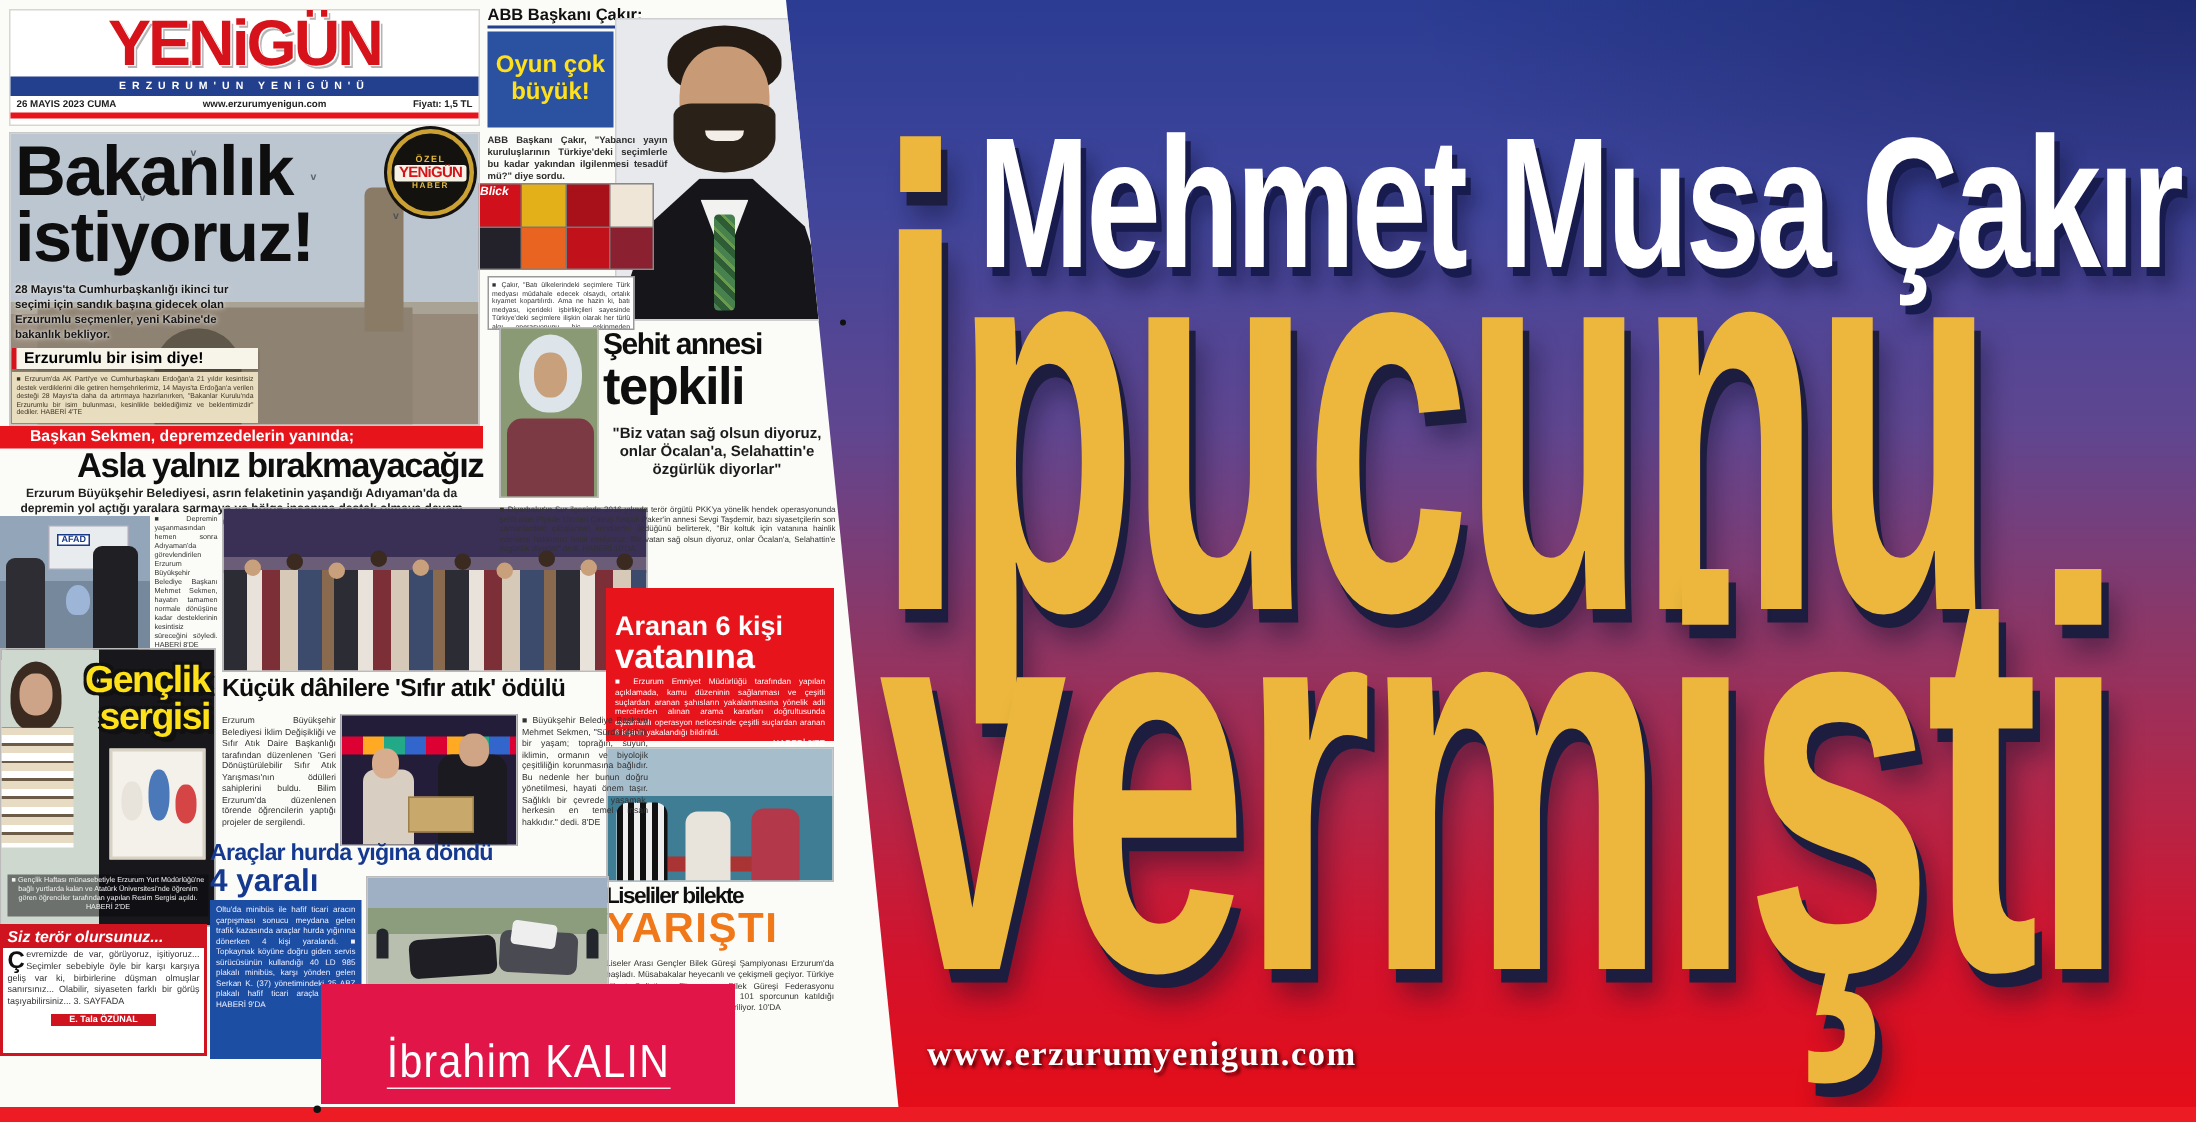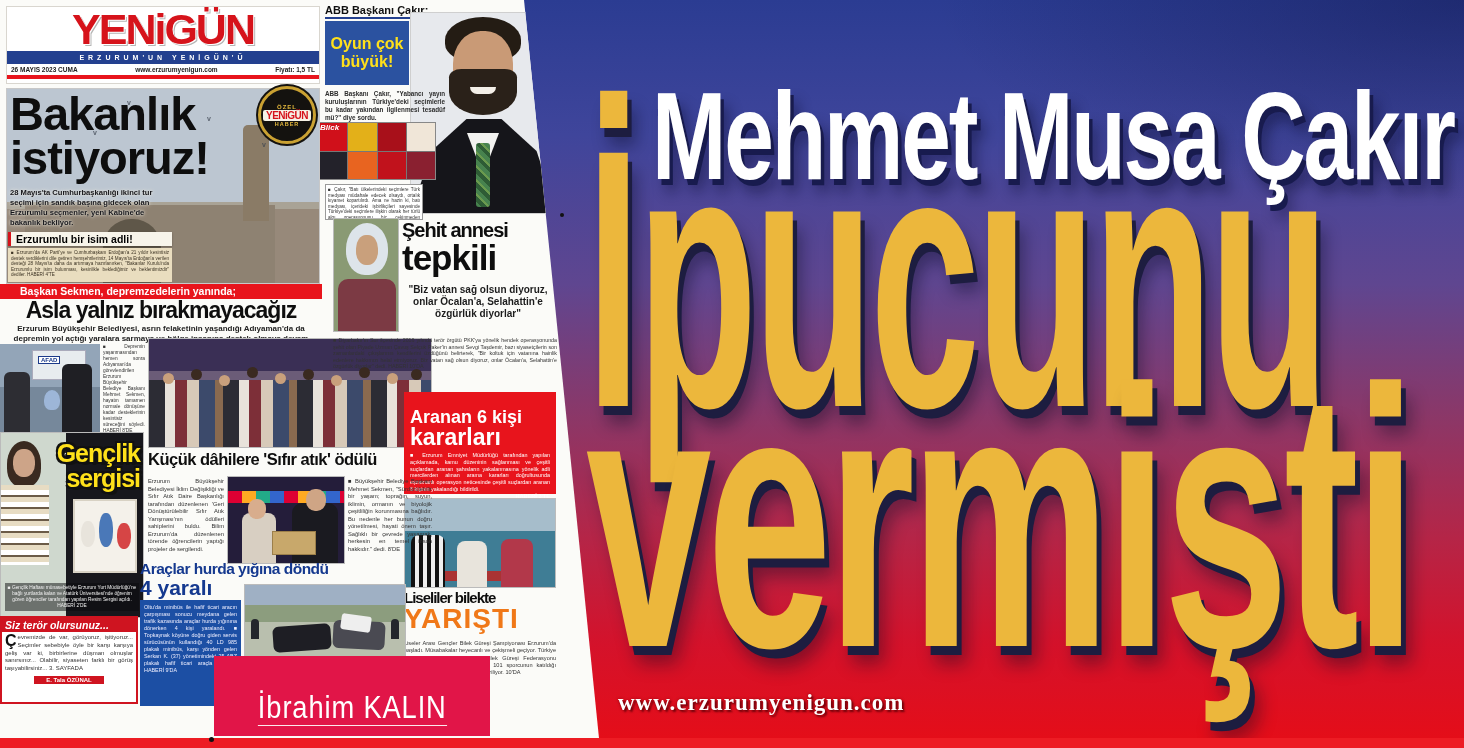--- a/index.html
+++ b/index.html
@@ -57,21 +57,21 @@
   .lead-h2{left:10px;top:136px;font-size:47px;}
   .badge{left:258px;top:86px;width:58px;height:58px;border-radius:50%;background:#14120f;border:3px solid #caa132;display:flex;flex-direction:column;align-items:center;justify-content:center;z-index:2;box-shadow:0 0 0 2px #14120f;}
   .badge .b1{color:#e5b93c;font-size:6px;font-weight:900;letter-spacing:1px;}
   .badge .b2{background:#f6f2e6;color:#d6131b;font-size:10px;font-weight:900;padding:0 3px;border-radius:2px;letter-spacing:-.5px;}
   .badge .b3{color:#e5b93c;font-size:5.5px;font-weight:900;letter-spacing:1px;}
   .lead-lede{left:10px;top:188px;width:160px;font-size:7.6px;font-weight:800;color:#15151a;line-height:1.3;text-shadow:0 0 2px #e8e6dd,0 0 4px #e8e6dd;}
   .isim-bar{left:8px;top:232px;width:164px;height:14px;background:#f7f4ea;color:#000;font-size:10.5px;font-weight:900;line-height:14px;padding-left:5px;border-left:3px solid #d6131b;box-shadow:0 1px 2px rgba(0,0,0,.25);}
   .isim-box{left:8px;top:248px;width:164px;height:34px;background:#e9ddbf;font-size:4.6px;line-height:1.2;color:#3c3324;padding:2px 3px;text-align:justify;overflow:hidden;}
   
   .sek-kick{left:0;top:284px;width:322px;height:15px;background:#e8141c;color:#fff;font-size:10.5px;font-weight:800;line-height:15px;padding-left:20px;}
-  .sek-h{left:0;top:300px;width:322px;font-size:23px;text-align:center;}
+  .sek-h{left:0;top:300px;width:322px;font-size:23px;text-align:right;}
   .sek-lede{left:0;top:324px;width:322px;font-size:8px;font-weight:700;color:#222;line-height:1.2;text-align:center;}
   .afad{left:0;top:344px;width:100px;height:96px;background:linear-gradient(180deg,#93a5b8 0 45%,#76889b 45% 100%);overflow:hidden;}
   .afad-tent{position:absolute;left:32px;top:6px;width:54px;height:30px;background:#e8ecef;border:1px solid #aab;}
   .afad-chip{position:absolute;left:38px;top:12px;background:#fff;color:#1c3a8a;font-size:6px;font-weight:900;padding:0 2px;border:1px solid #1c3a8a;}
   .sil{position:absolute;background:#2d2d33;border-radius:6px 6px 0 0;}
   .baby{position:absolute;left:44px;top:46px;width:16px;height:20px;background:#9db6d8;border-radius:50% 50% 40% 40%;}
   .sek-side{left:103px;top:344px;width:42px;height:96px;font-size:4.8px;line-height:1.25;color:#333;text-align:justify;}
   .groupphoto{left:148px;top:338px;width:284px;height:110px;overflow:hidden;border:1px solid #bbb;
     background:linear-gradient(180deg,#3a2f55 0 30%,#6b5c78 30% 40%,#cfc6bd 40% 100%);}
   .crowd{position:absolute;left:0;bottom:0;width:100%;height:62%;
@@ -209,21 +209,21 @@
       <span class="bird" style="left:255px;top:52px;">v</span>
     </div>
     <div class="abs hl lead-h1">Bakanlık</div>
     <div class="abs hl lead-h2">istiyoruz!</div>
     <div class="abs badge">
       <span class="b1">ÖZEL</span>
       <span class="b2">YENiGÜN</span>
       <span class="b3">HABER</span>
     </div>
     <div class="abs lead-lede">28 Mayıs'ta Cumhurbaşkanlığı ikinci tur seçimi için sandık başına gidecek olan Erzurumlu seçmenler, yeni Kabine'de bakanlık bekliyor.</div>
-    <div class="abs isim-bar">Erzurumlu bir isim adli!</div>
+    <div class="abs isim-bar">Erzurumlu bir isim diye!</div>
     <div class="abs isim-box">■ Erzurum'da AK Parti'ye ve Cumhurbaşkanı Erdoğan'a 21 yıldır kesintisiz destek verdiklerini dile getiren hemşehrilerimiz, 14 Mayıs'ta Erdoğan'a verilen desteği 28 Mayıs'ta daha da artırmaya hazırlanırken, "Bakanlar Kurulu'nda Erzurumlu bir isim bulunması, kesinlikle beklediğimiz ve beklentimizdir" dediler. HABERİ 4'TE</div>
 
     <div class="abs sek-kick">Başkan Sekmen, depremzedelerin yanında;</div>
     <div class="abs hl sek-h">Asla yalnız bırakmayacağız</div>
     <div class="abs sek-lede">Erzurum Büyükşehir Belediyesi, asrın felaketinin yaşandığı Adıyaman'da da depremin yol açtığı yaralara sarmaya ve bölge insanına destek olmaya devam ediyor.</div>
     <div class="abs afad">
       <div class="afad-tent"></div>
       <div class="afad-chip">AFAD</div>
       <div class="sil" style="left:4px;top:28px;width:26px;height:68px;"></div>
       <div class="sil" style="left:62px;top:20px;width:30px;height:76px;background:#1f1f24;"></div>
@@ -249,21 +249,21 @@
       <div class="wface"></div>
       <div class="dress"></div>
     </div>
     <div class="abs hl sehit-h1">Şehit annesi</div>
     <div class="abs hl sehit-h2">tepkili</div>
     <div class="abs sehit-quote">"Biz vatan sağ olsun diyoruz, onlar Öcalan'a, Selahattin'e özgürlük diyorlar"</div>
     <div class="abs sehit-body">■ Diyarbakır'ın Sur ilçesinde 2016 yılında terör örgütü PKK'ya yönelik hendek operasyonunda şehit olan Piyade Uzman Çavuş Selçuk Paker'in annesi Sevgi Taşdemir, bazı siyasetçilerin son zamanlardaki çıkışlarının kendilerini üzdüğünü belirterek, "Bir koltuk için vatanına hainlik edenlere hakkımızı helal etmiyoruz. Biz vatan sağ olsun diyoruz, onlar Öcalan'a, Selahattin'e özgürlük diyorlar" dedi. HABERİ 10'DA</div>
 
     <div class="abs aranan">
       <div class="a1">Aranan 6 kişi</div>
-      <div class="a2">kararları</div>
+      <div class="a2">vatanına</div>
       <div class="ab">■ Erzurum Emniyet Müdürlüğü tarafından yapılan açıklamada, kamu düzeninin sağlanması ve çeşitli suçlardan aranan şahısların yakalanmasına yönelik adli mercilerden alınan arama kararları doğrultusunda eşzamanlı operasyon neticesinde çeşitli suçlardan aranan 6 kişinin yakalandığı bildirildi.</div>
       <div class="ar">HABERİ 3'TE</div>
     </div>
 
     <div class="abs armphoto">
       <div class="table"></div>
       <div class="ref-shirt"></div>
       <div class="kid1"></div>
       <div class="kid2"></div>
     </div>

